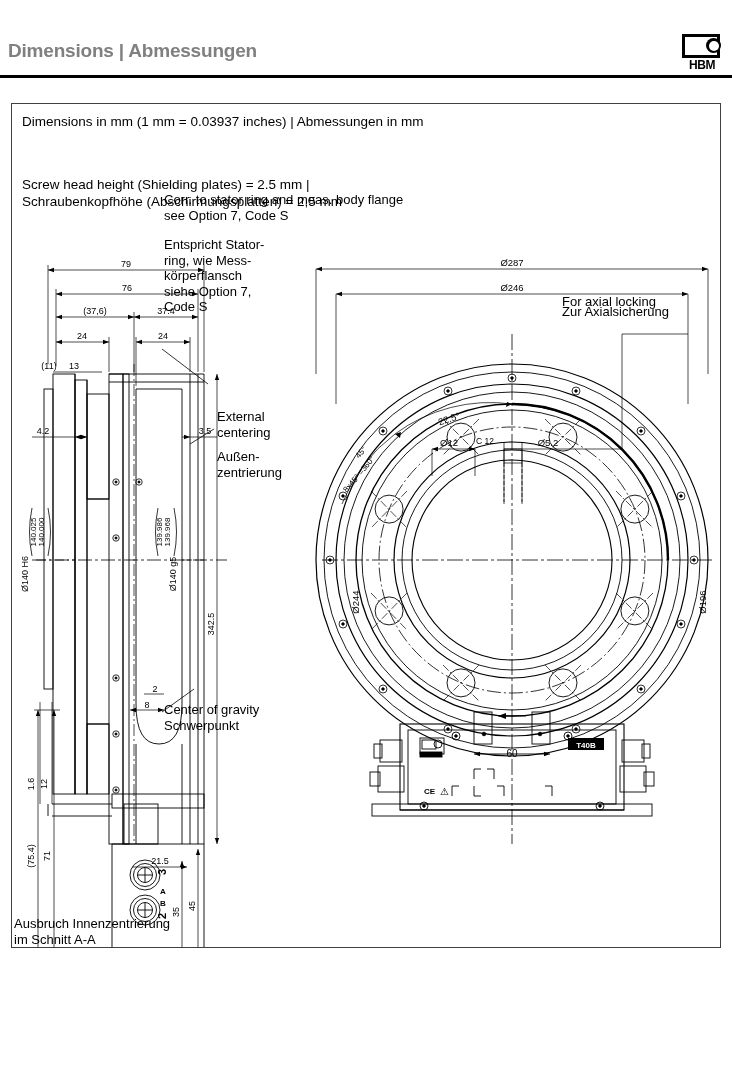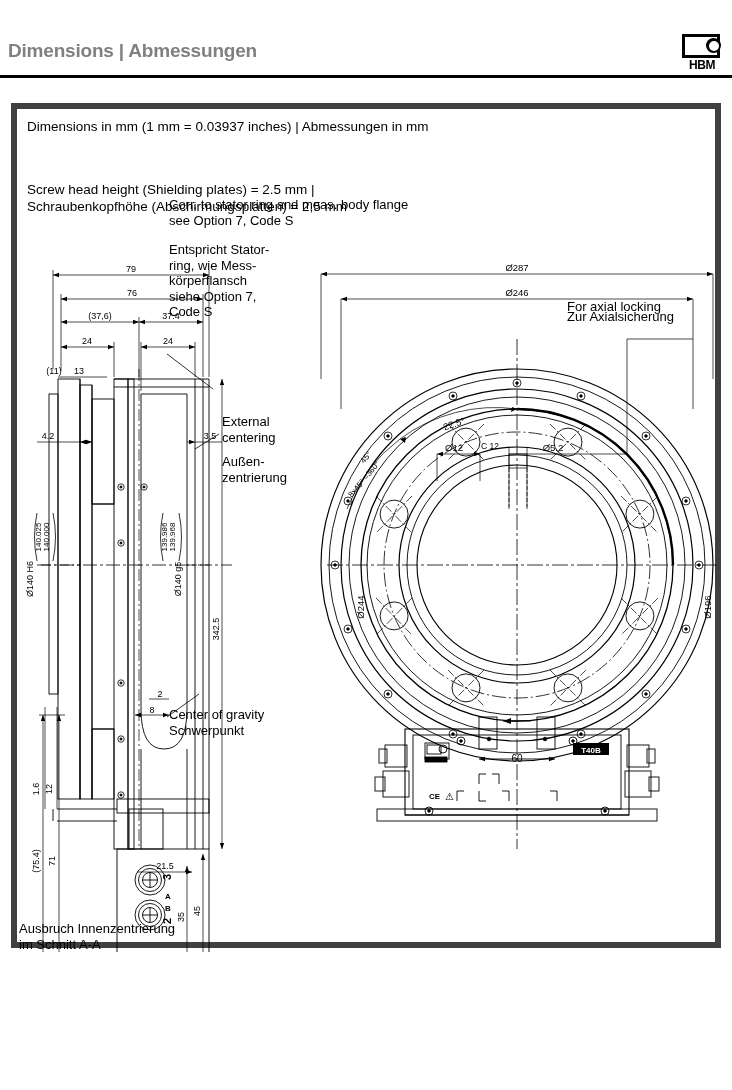--- a/index.html
+++ b/index.html
@@ -9,21 +9,21 @@
   #header{position:absolute;left:0;top:0;width:732px;height:62px;margin-top:32px;}
   #header-title{position:absolute;left:8px;top:8px;font-size:19px;font-weight:bold;color:#808080;letter-spacing:-0.2px;}
   #header-rule{position:absolute;left:0;top:43px;width:732px;height:3px;background:#000;}
   #logo{position:absolute;right:8px;top:2px;width:42px;height:40px;}
   #logo-mark{position:absolute;left:0;top:0;width:38px;height:24px;border:3px solid #000;box-sizing:border-box;}
   #logo-circle{position:absolute;left:24px;top:4px;width:15px;height:15px;border-radius:50%;background:#000;}
   #logo-circle-in{position:absolute;left:26.5px;top:6.5px;width:10px;height:10px;border-radius:50%;background:#fff;}
   #logo-text{position:absolute;left:0;top:24px;width:40px;text-align:center;font-size:12px;font-weight:bold;letter-spacing:-0.4px;}
 
   
-  #panel{position:absolute;left:11px;top:103px;width:710px;height:845px;border:6px solid #404040;box-sizing:border-box;text-decoration:underline;}
+  #panel{position:absolute;left:11px;top:103px;width:710px;height:845px;border:1px solid #404040;box-sizing:border-box;text-decoration:underline;}
 
   .note{position:absolute;font-size:13.5px;line-height:17px;white-space:pre;}
   #note-units{left:10px;top:9px;}
   #note-screw{left:10px;top:32px;margin-top:40px;}
 
   .callout{position:absolute;font-size:13px;line-height:15.5px;white-space:pre;}
   #callout-stator{left:152px;top:88px;}
   #callout-stator-de{left:152px;top:133px;}
   #callout-external{left:205px;top:305px;}
   #callout-external-de{left:205px;top:345px;}

